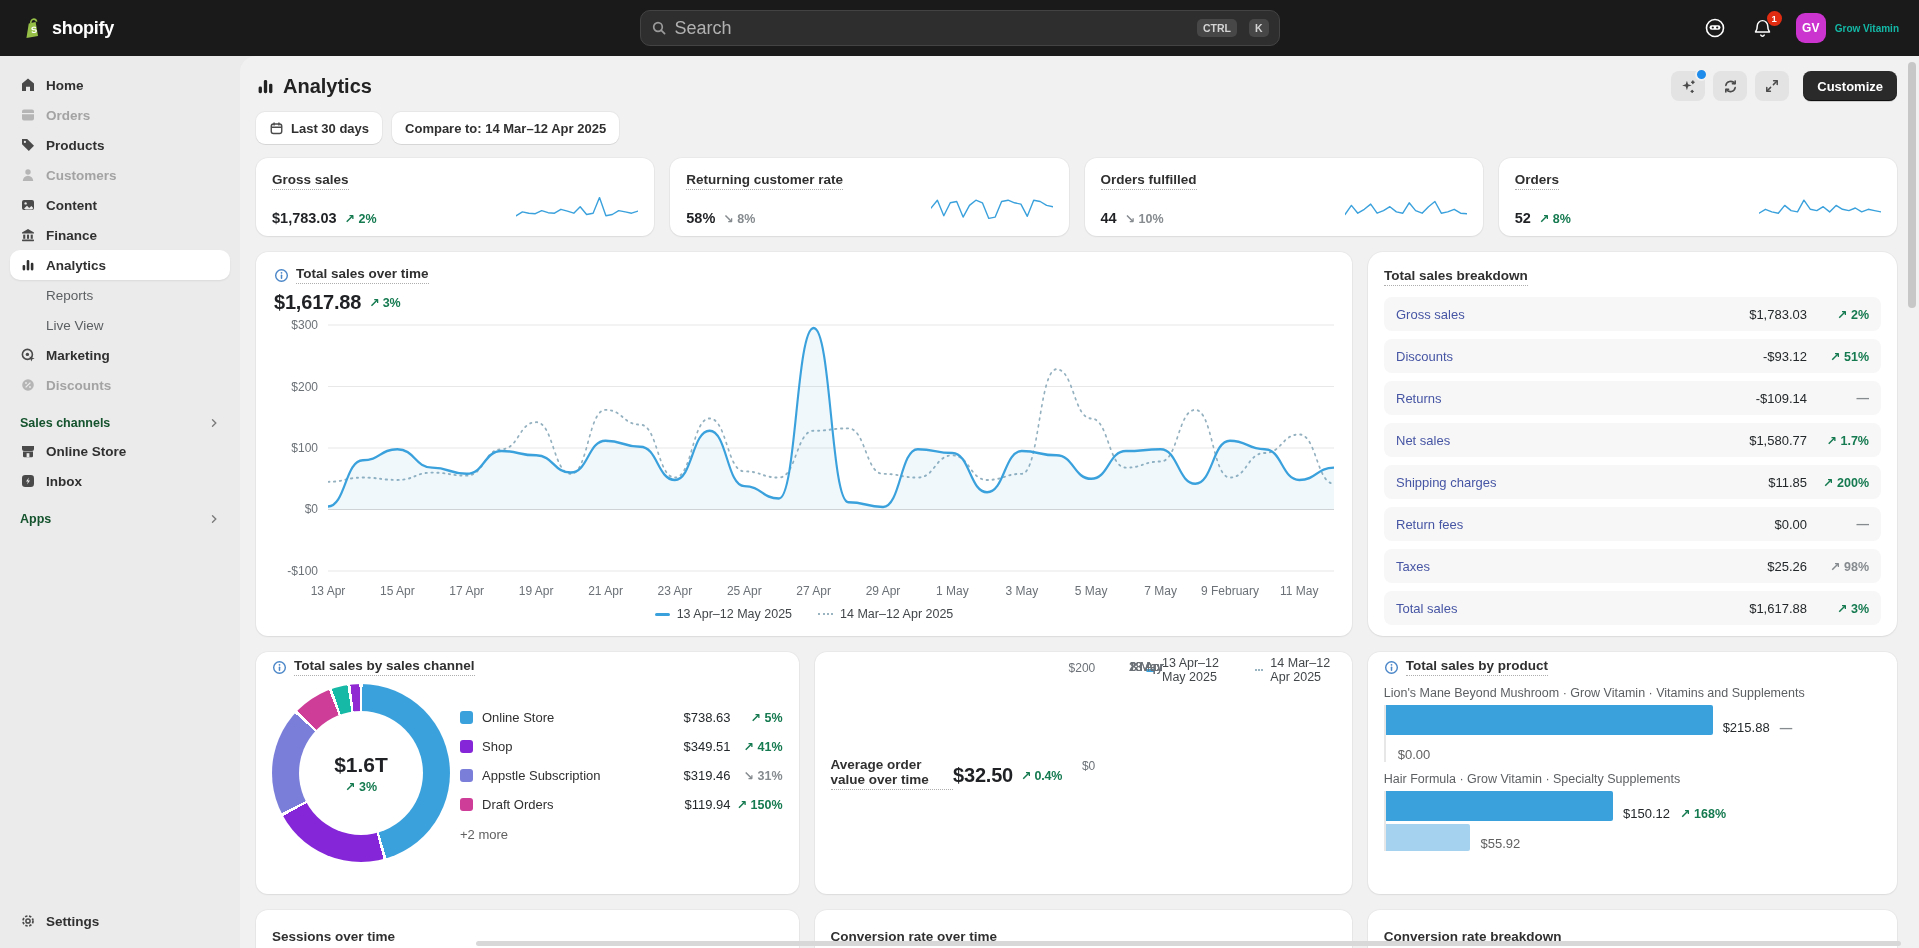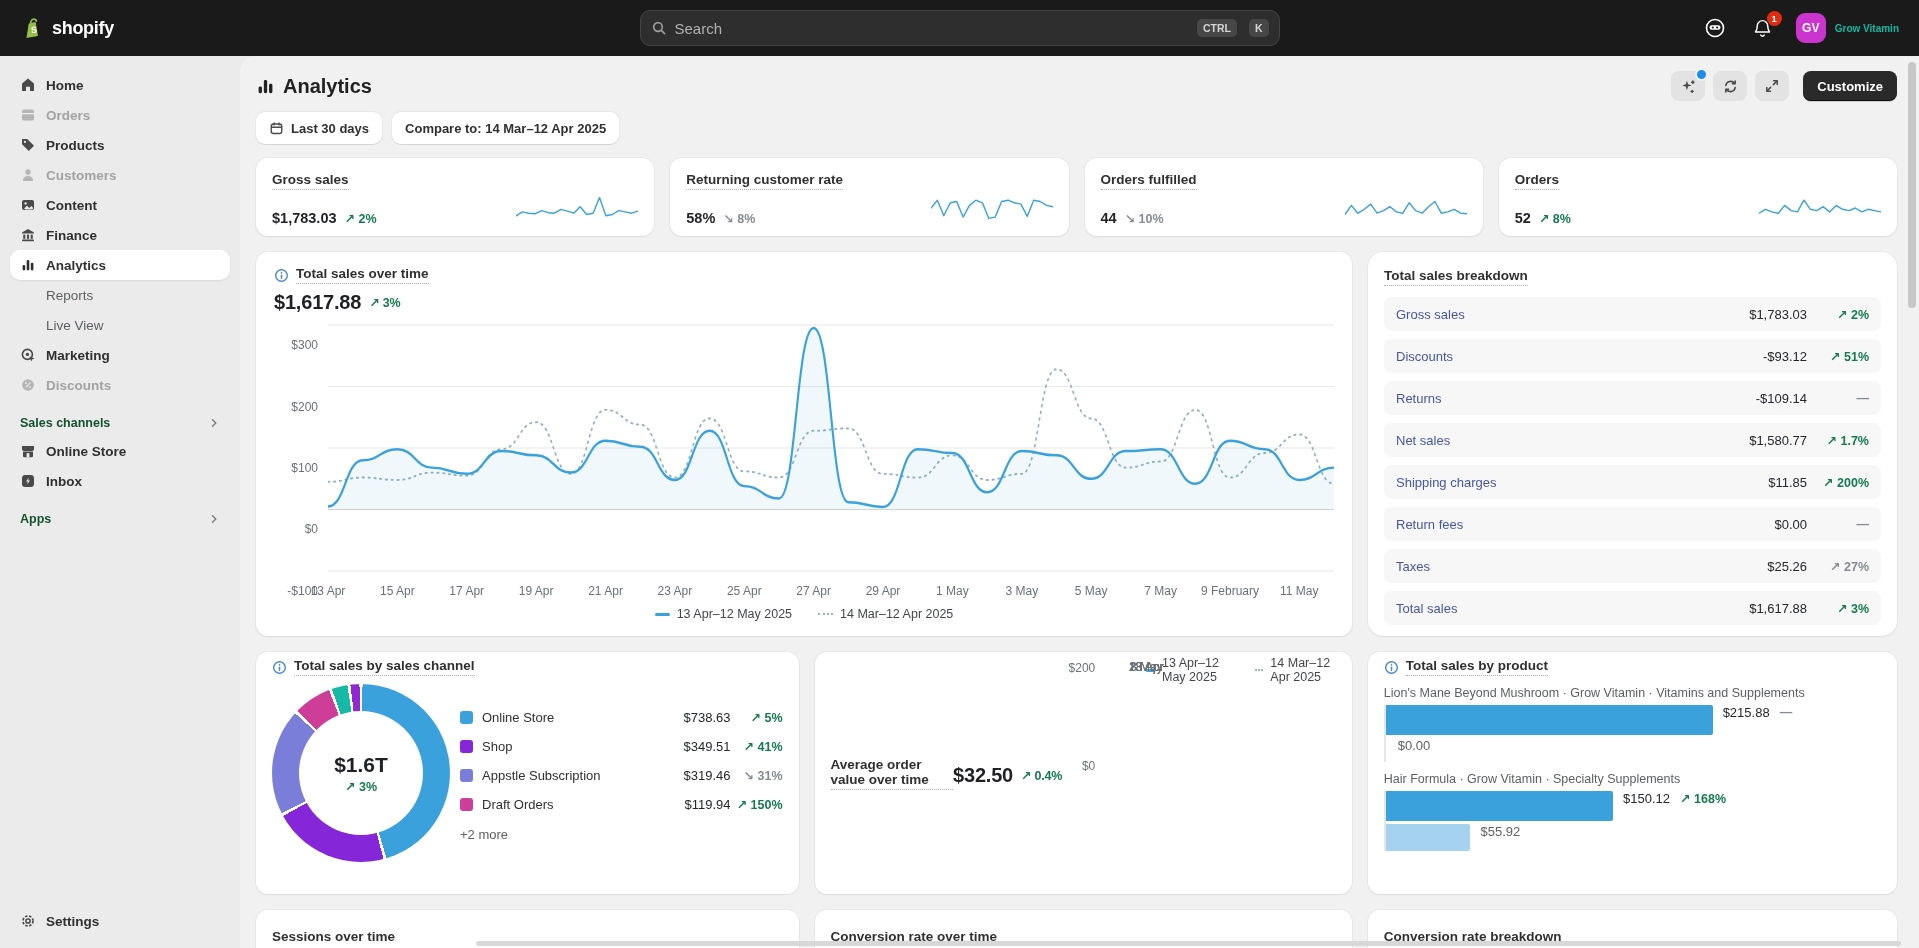--- a/index.html
+++ b/index.html
@@ -6,21 +6,21 @@
   html,body { width:1919px; height:948px; overflow:hidden; background:#ebebeb;
     font-family:"Liberation Sans","DejaVu Sans",sans-serif; -webkit-font-smoothing:antialiased; }
 
   
   .topbar { position:relative; height:56px; background:#1a1a1a; display:flex; align-items:center; padding:0 20px; z-index:5; }
   .brand { display:flex; align-items:center; gap:7px; }
   .brand-word { color:#fff; font-size:18px; font-weight:700; letter-spacing:-0.3px; }
   .search { position:absolute; left:50%; transform:translateX(-50%); width:640px; height:36px;
     background:#2e2e2e; border:1px solid #434343; border-radius:10px; display:flex; align-items:center;
     padding:0 10px; gap:8px; cursor:text; }
-  .search-ph { color:#b1b1b1; font-size:15px; flex:1; }
+  .search-ph { color:#b1b1b1; font-size:18px; flex:1; }
   .kbd { background:#474747; color:#d4d4d4; font-size:10.5px; font-weight:700; border-radius:5px; padding:3px 6px; margin-left:4px; }
   .top-right { margin-left:auto; display:flex; align-items:center; gap:18px; }
   .tb-iconbtn { position:relative; width:30px; height:30px; display:flex; align-items:center; justify-content:center; cursor:pointer; }
   .bell-badge { position:absolute; top:-2px; right:-4px; min-width:15px; height:15px; background:#e22c12; color:#fff;
     border-radius:8px; font-size:9.5px; font-weight:700; display:flex; align-items:center; justify-content:center; padding:0 4px; }
   .account { display:flex; align-items:center; gap:9px; cursor:pointer; }
   .avatar { width:30px; height:30px; border-radius:9px; background:#cb34ce; color:#fff; font-size:12px; font-weight:700;
     display:flex; align-items:center; justify-content:center; }
   .store-name { color:#14b8a6; font-size:10px; font-weight:600; }
 
@@ -68,21 +68,21 @@
   .kpi-val { font-size:14.5px; font-weight:700; color:#1f2124; display:flex; align-items:center; gap:8px; }
   .chg { font-size:12.5px; font-weight:650; white-space:nowrap; }
   .chg.positive { color:#157a50; }
   .chg.neutral { color:#868b8f; }
   .kpi-spark { width:122px; height:36px; }
 
   .row2 { display:grid; grid-template-columns:1fr 529px; gap:16px; margin-bottom:16px; }
   .main-chart-card { height:384px; padding:14px 18px 10px; display:flex; flex-direction:column; }
   .big-val { font-size:20px; font-weight:700; color:#1f2124; letter-spacing:-0.2px; display:flex; align-items:center; gap:8px; margin:7px 0 2px; }
   .chart-body { display:flex; flex:1; min-height:0; }
-  .ylab { position:relative; width:54px; flex-shrink:0;margin-top:20px; }
+  .ylab { position:relative; width:54px; flex-shrink:0; }
   .ylab span { position:absolute; right:10px; transform:translateY(-50%); font-size:12px; color:#6b7177; }
   .plot { position:relative; flex:1; }
   .plot svg { position:absolute; inset:0; width:100%; height:100%; }
   .xticks { position:relative; height:20px; margin-left:54px; margin-top:2px; }
   .xticks span { position:absolute; top:2px; transform:translateX(-50%); font-size:12px; color:#6b7177; white-space:nowrap; }
   .legend { display:flex; justify-content:center; align-items:center; gap:26px; height:24px; }
   .legend-item { display:flex; align-items:center; gap:7px; font-size:12.5px; color:#43474a; }
   .sw-solid { width:15px; height:3px; border-radius:2px; background:#3ba1dc; }
   .sw-dot { width:15px; border-top:2.5px dotted #9ab4c2; }
 
@@ -113,21 +113,21 @@
   .aov-plot { position:relative; flex:1; }
   .aov-plot svg { position:absolute; inset:0; width:100%; height:100%; }
   .aov-ylab { position:relative; width:42px; flex-shrink:0; }
   .aov-ylab span { position:absolute; right:9px; transform:translateY(-50%); font-size:12px; color:#6b7177; }
   .aov-body { display:flex; flex:1; min-height:0; }
   .aov-xticks { position:relative; height:18px; margin-left:42px; }
   .aov-xticks span { position:absolute; top:2px; transform:translateX(-50%); font-size:12px; color:#6b7177; white-space:nowrap; }
 
   .prod-name { font-size:12.5px; color:#5c5f62; margin:10px 0 5px; }
   .p-rows { border-left:2px solid #e7e7e7; }
-  .p-row { display:flex; align-items:flex-start; margin-bottom:3px; }
+  .p-row { display:flex; align-items:flex-end; margin-bottom:3px; }
   .p-bar { height:30px; background:#3ba1dc; border-radius:0 2px 2px 0; }
   .p-bar.prev { background:#a5d2ee; height:27px; }
   .p-val { font-size:13px; color:#24282b; margin-left:10px; white-space:nowrap; }
   .p-val.gray { color:#616161; }
   .p-chg { margin-left:10px; }
 
   .row4 { display:grid; grid-template-columns:1.015fr 1.005fr 0.99fr; gap:16px; }
   .stub { height:60px; border-radius:12px 12px 0 0; padding:17px 16px 0; }
   .stub .card-title { font-weight:650; }
 
@@ -511,21 +511,21 @@
               <span class="bd-chg chg positive">↗ 200%</span>
             </div>
             <div class="bd-row">
               <span class="bd-label">Return fees</span>
               <span class="bd-val">$0.00</span>
               <span class="bd-chg chg neutral">—</span>
             </div>
             <div class="bd-row">
               <span class="bd-label">Taxes</span>
               <span class="bd-val">$25.26</span>
-              <span class="bd-chg chg neutral">↗ 27%</span>
+              <span class="bd-chg chg neutral">↗ 98%</span>
             </div>
             <div class="bd-row">
               <span class="bd-label">Total sales</span>
               <span class="bd-val">$1,617.88</span>
               <span class="bd-chg chg positive">↗ 3%</span>
             </div>
           </div>
     </div>
   </div>
 

